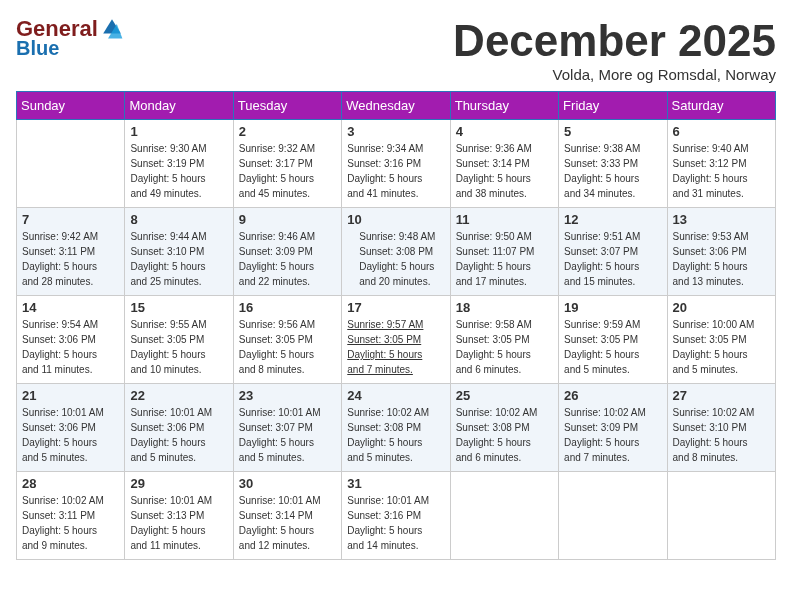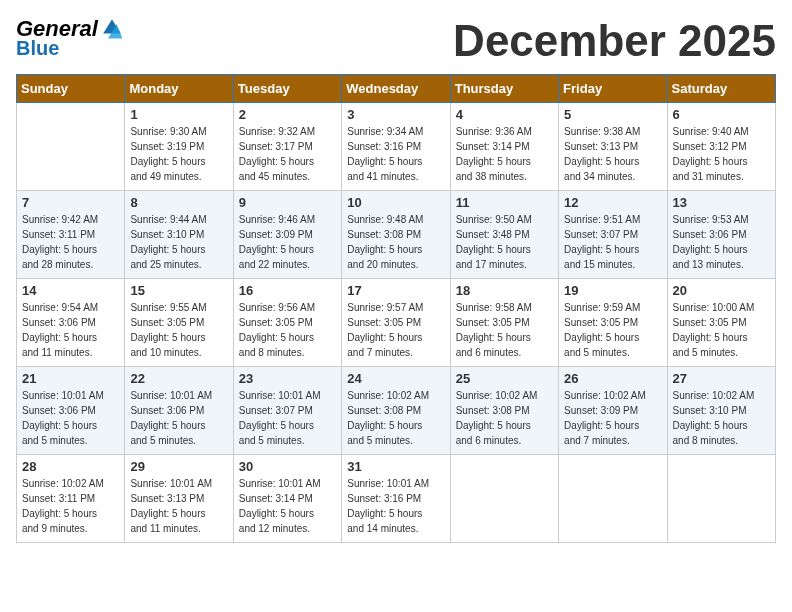--- a/index.html
+++ b/index.html
@@ -20,22 +20,21 @@
       display: flex;
       align-items: center;
     }
     .logo-text {
       font-size: 22px;
       font-weight: bold;
       color: #333;
       line-height: 1;
     }
     .logo-text span {
-      color: #000000;
-      font-style: italic;
+      color: #7f1d1d;
     }
     .logo-icon {
       width: 24px;
       height: 24px;
       margin-left: 2px;
       margin-bottom: 2px;
     }
     .title-block {
       text-align: right;
     }
@@ -47,24 +46,24 @@
     .location {
       font-size: 15px;
       color: #333;
     }
     table {
       width: 100%;
       border-collapse: collapse;
       table-layout: fixed;
     }
     th {
-      background-color: #a16207;
+      background-color: #a21caf;
       color: #fff;
       font-size: 13px;
-      font-weight: bold;
+      font-weight: normal;
       padding: 6px 4px;
       text-align: left;
       border: 1px solid #2a75bb;
     }
     td {
       border: 1px solid #ccc;
       vertical-align: top;
       padding: 4px 5px;
       font-size: 10.5px;
       color: #333;
@@ -106,20 +105,21 @@
           <polygon points="10,28 21,10 28,28" fill="#1a9fdf" opacity="0.8"></polygon>
         </svg>
       </div>
       <div style="margin-top:-4px;">
         <span class="logo-text" style="color:#1a6faf;font-size:20px;font-weight:bold;">Blue</span>
       </div>
     </div>
   </div>
   <div class="title-block">
     <div class="month-title">December 2025</div>
+    <div class="location">Volda, More og Romsdal, Norway</div>
   </div>
 </div>
 
 <table>
   <thead>
     <tr id="header-row">
         <th>Sunday</th>
         <th>Monday</th>
         <th>Tuesday</th>
         <th>Wednesday</th>
@@ -155,21 +155,21 @@
         <td>
           <span class="day-num">4</span>
           <div class="day-info" style="white-space: pre-line;">Sunrise: 9:36 AM
 Sunset: 3:14 PM
 Daylight: 5 hours
 and 38 minutes.</div>
         </td>
         <td>
           <span class="day-num">5</span>
           <div class="day-info" style="white-space: pre-line;">Sunrise: 9:38 AM
-Sunset: 3:13 PM
+Sunset: 3:33 PM
 Daylight: 5 hours
 and 34 minutes.</div>
         </td>
         <td>
           <span class="day-num">6</span>
           <div class="day-info" style="white-space: pre-line;">Sunrise: 9:40 AM
 Sunset: 3:12 PM
 Daylight: 5 hours
 and 31 minutes.</div>
         </td>
@@ -191,29 +191,29 @@
         </td>
         <td>
           <span class="day-num">9</span>
           <div class="day-info" style="white-space: pre-line;">Sunrise: 9:46 AM
 Sunset: 3:09 PM
 Daylight: 5 hours
 and 22 minutes.</div>
         </td>
         <td>
           <span class="day-num">10</span>
-          <div class="day-info" style="white-space: pre-line;">Sunrise: 9:48 AM
+          <div class="day-info" style="white-space: pre-line; margin-left: 12px;">Sunrise: 9:48 AM
 Sunset: 3:08 PM
 Daylight: 5 hours
 and 20 minutes.</div>
         </td>
         <td>
           <span class="day-num">11</span>
           <div class="day-info" style="white-space: pre-line;">Sunrise: 9:50 AM
-Sunset: 3:48 PM
+Sunset: 11:07 PM
 Daylight: 5 hours
 and 17 minutes.</div>
         </td>
         <td>
           <span class="day-num">12</span>
           <div class="day-info" style="white-space: pre-line;">Sunrise: 9:51 AM
 Sunset: 3:07 PM
 Daylight: 5 hours
 and 15 minutes.</div>
         </td>
@@ -242,21 +242,21 @@
         </td>
         <td>
           <span class="day-num">16</span>
           <div class="day-info" style="white-space: pre-line;">Sunrise: 9:56 AM
 Sunset: 3:05 PM
 Daylight: 5 hours
 and 8 minutes.</div>
         </td>
         <td>
           <span class="day-num">17</span>
-          <div class="day-info" style="white-space: pre-line;">Sunrise: 9:57 AM
+          <div class="day-info" style="white-space: pre-line; text-decoration: underline;">Sunrise: 9:57 AM
 Sunset: 3:05 PM
 Daylight: 5 hours
 and 7 minutes.</div>
         </td>
         <td>
           <span class="day-num">18</span>
           <div class="day-info" style="white-space: pre-line;">Sunrise: 9:58 AM
 Sunset: 3:05 PM
 Daylight: 5 hours
 and 6 minutes.</div>

